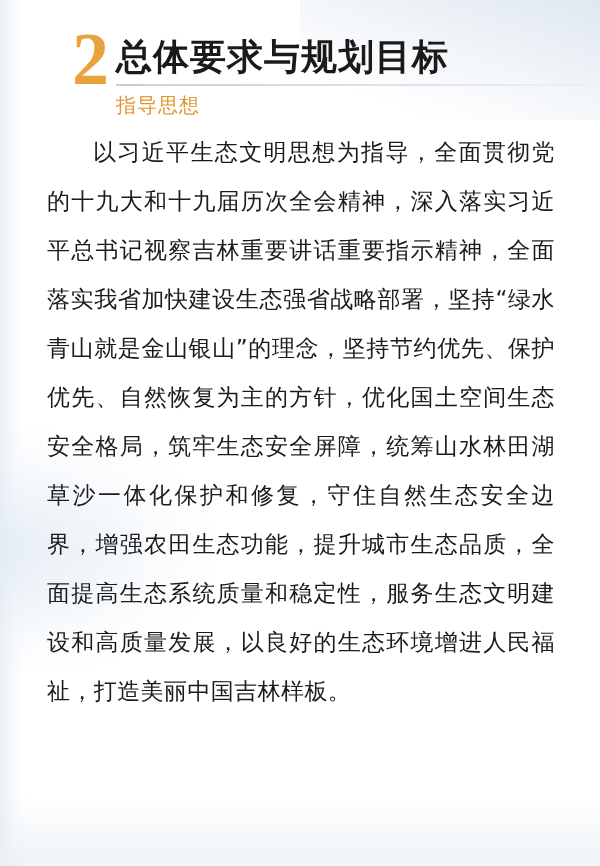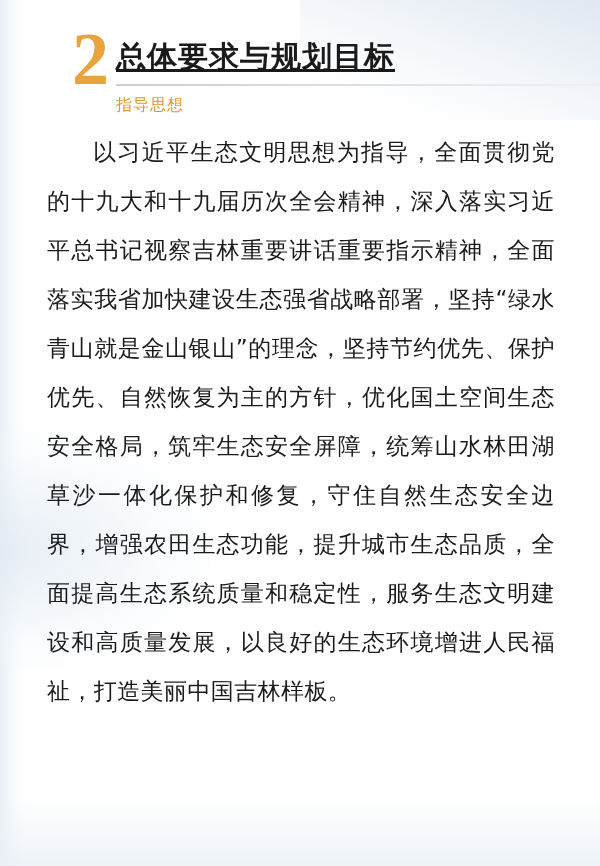--- a/index.html
+++ b/index.html
@@ -83,44 +83,43 @@
 
   .title-row {
     position: absolute;
     left: 44px;
     top: 14px;
     width: 470px;
   }
 
   .section-title {
     font-family: "DejaVu Sans", sans-serif;
-    font-size: 30px;
+    font-size: 36px;
     line-height: 42px;
     font-weight: 700;
     color: #1a1a1a;
     letter-spacing: 1px;
     white-space: nowrap;
-    text-decoration: underline;
   }
 
   .title-rule {
     position: absolute;
     left: 44px;
     top: 62px;
     width: 484px;
     height: 2px;
     background: linear-gradient(to right, #c9ced6 0%, #dfe3e9 60%, #eef1f4 100%);
   }
 
   .subsection-title {
     position: absolute;
     left: 44px;
     top: 68px;
     font-family: "DejaVu Sans", sans-serif;
-    font-size: 16px;
+    font-size: 20px;
     line-height: 30px;
     font-weight: 400;
     color: #e0962f;
     letter-spacing: 1px;
     white-space: nowrap;
   }
 
   .body-text {
     position: absolute;
     left: 47px;

